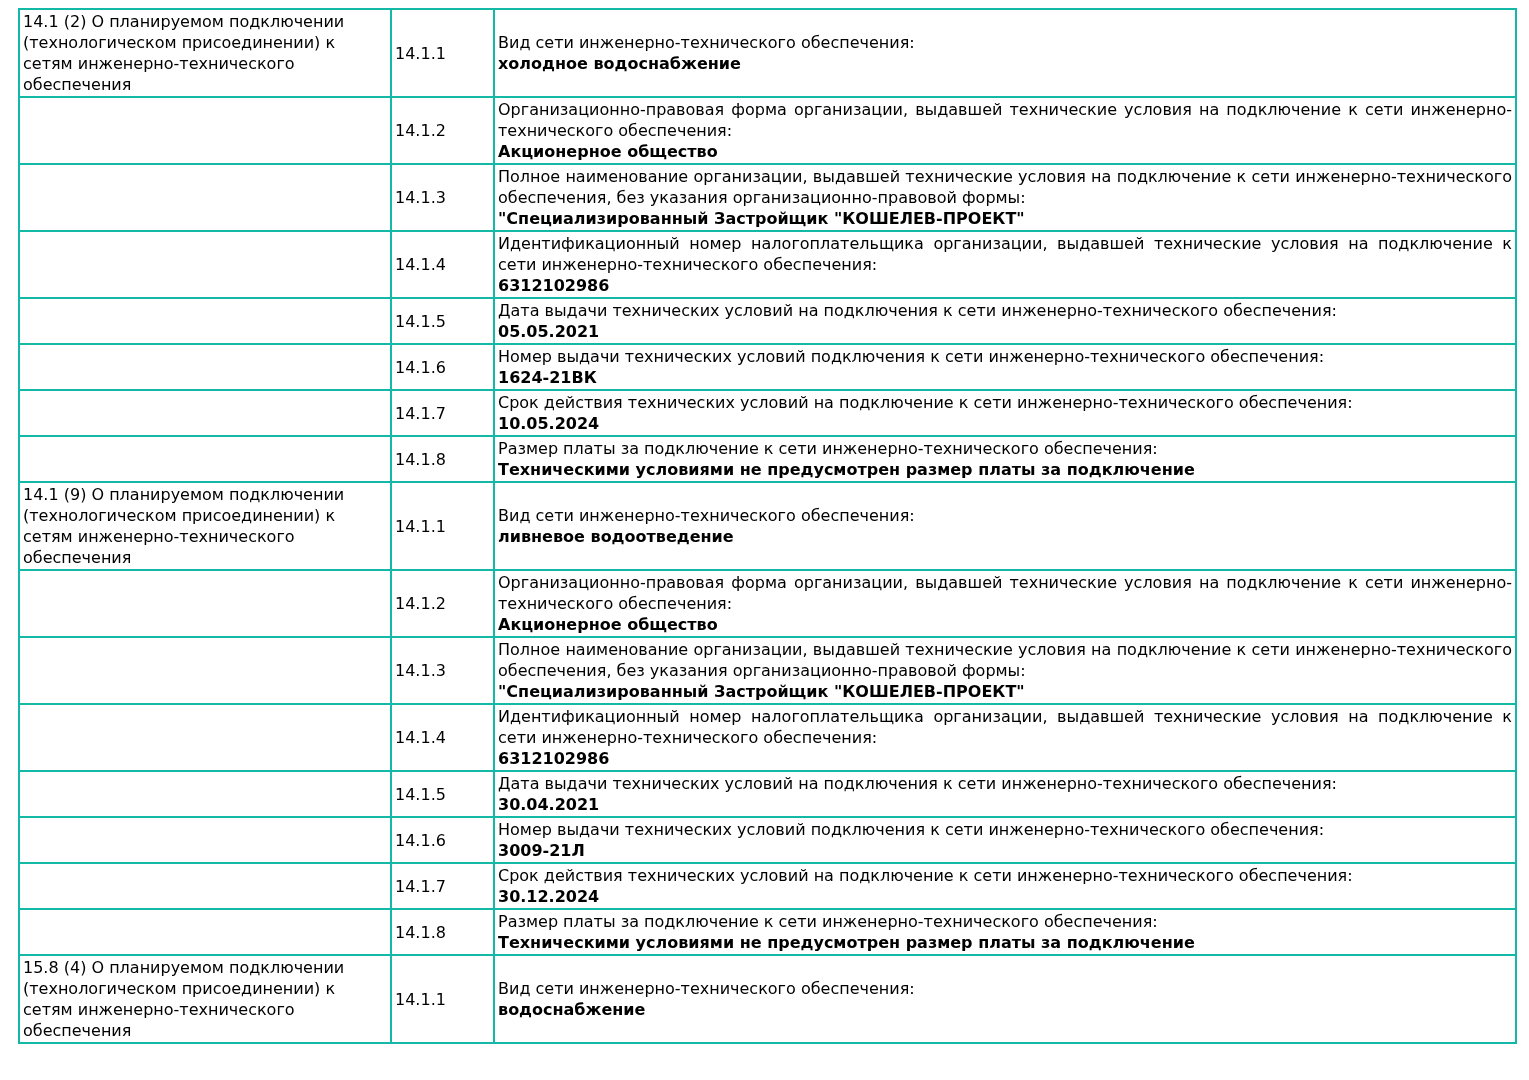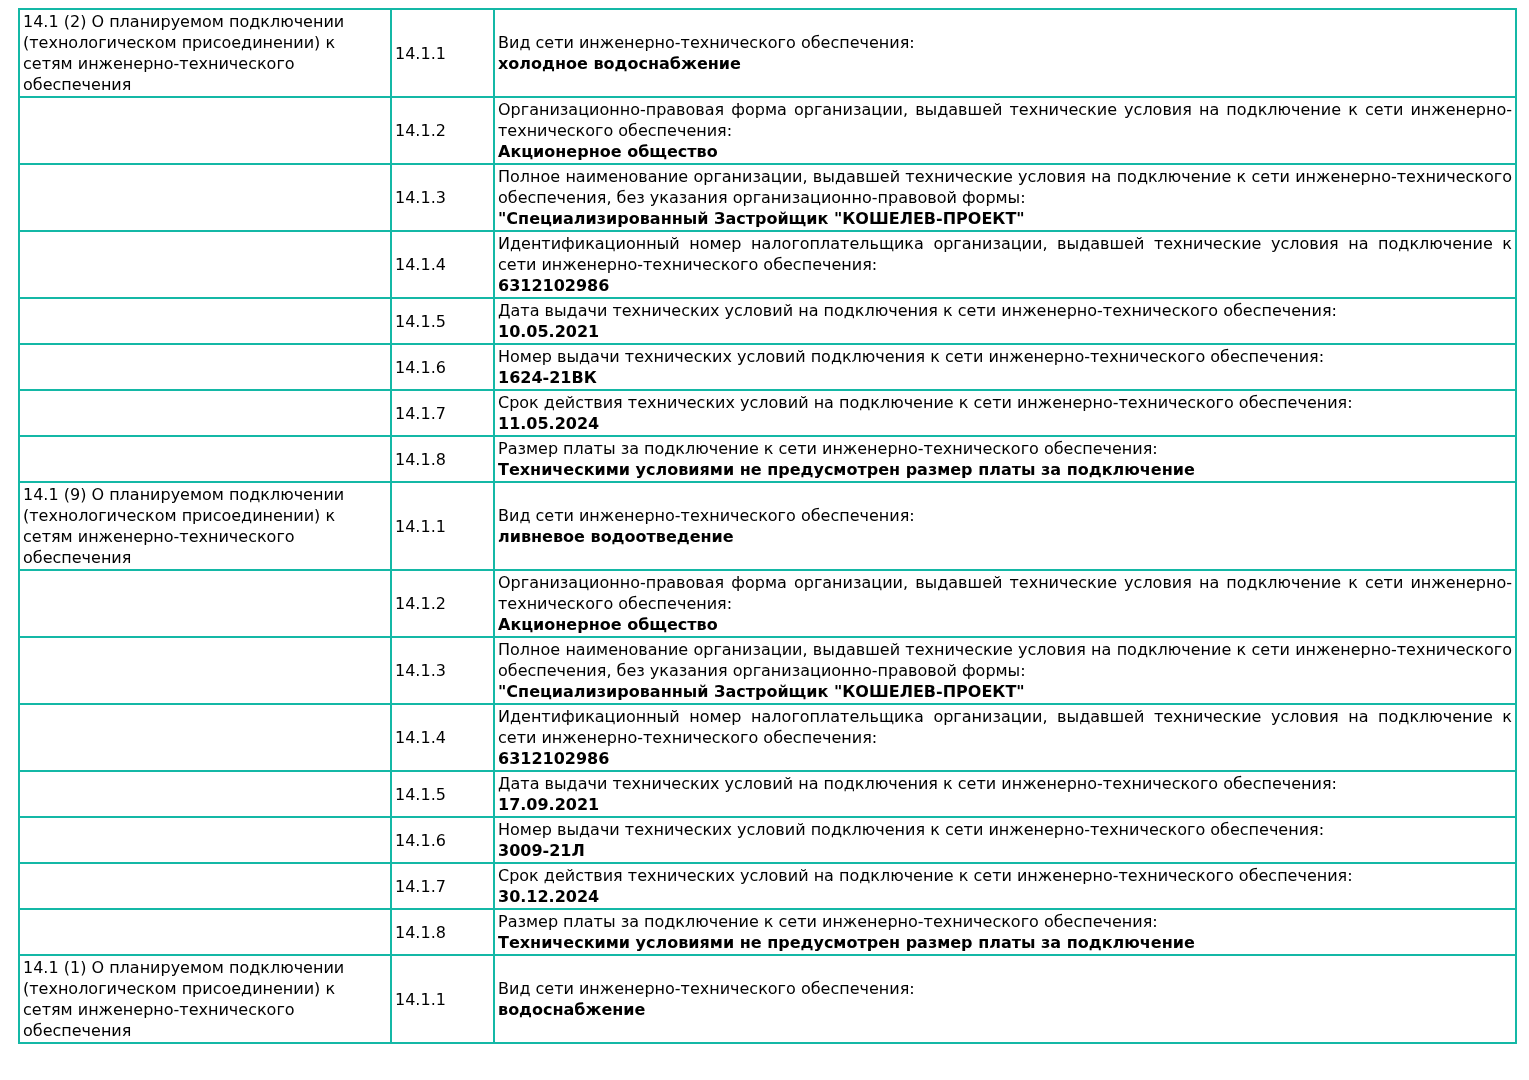--- a/index.html
+++ b/index.html
@@ -105,41 +105,41 @@
             <div class="row-value">6312102986</div>
           </td>
         </tr>
         <tr style="height: 44px;">
           <td class="col1"></td>
           <td class="col2">
             <div>14.1.5</div>
           </td>
           <td class="col3">
             <div class="row-label">Дата выдачи технических условий на подключения к сети инженерно-технического обеспечения:</div>
-            <div class="row-value">10.05.2021</div>
+            <div class="row-value">05.05.2021</div>
           </td>
         </tr>
         <tr style="height: 45px;">
           <td class="col1"></td>
           <td class="col2">
             <div>14.1.6</div>
           </td>
           <td class="col3">
             <div class="row-label">Номер выдачи технических условий подключения к сети инженерно-технического обеспечения:</div>
             <div class="row-value">1624-21ВК</div>
           </td>
         </tr>
         <tr style="height: 44px;">
           <td class="col1"></td>
           <td class="col2">
             <div>14.1.7</div>
           </td>
           <td class="col3">
             <div class="row-label">Срок действия технических условий на подключение к сети инженерно-технического обеспечения:</div>
-            <div class="row-value">11.05.2024</div>
+            <div class="row-value">10.05.2024</div>
           </td>
         </tr>
         <tr style="height: 44px;">
           <td class="col1"></td>
           <td class="col2">
             <div>14.1.8</div>
           </td>
           <td class="col3">
             <div class="row-label">Размер платы за подключение к сети инженерно-технического обеспечения:</div>
             <div class="row-value">Техническими условиями не предусмотрен размер платы за подключение</div>
@@ -187,21 +187,21 @@
             <div class="row-value">6312102986</div>
           </td>
         </tr>
         <tr style="height: 44px;">
           <td class="col1"></td>
           <td class="col2">
             <div>14.1.5</div>
           </td>
           <td class="col3">
             <div class="row-label">Дата выдачи технических условий на подключения к сети инженерно-технического обеспечения:</div>
-            <div class="row-value">17.09.2021</div>
+            <div class="row-value">30.04.2021</div>
           </td>
         </tr>
         <tr style="height: 45px;">
           <td class="col1"></td>
           <td class="col2">
             <div>14.1.6</div>
           </td>
           <td class="col3">
             <div class="row-label">Номер выдачи технических условий подключения к сети инженерно-технического обеспечения:</div>
             <div class="row-value">3009-21Л</div>
@@ -222,21 +222,21 @@
           <td class="col2">
             <div>14.1.8</div>
           </td>
           <td class="col3">
             <div class="row-label">Размер платы за подключение к сети инженерно-технического обеспечения:</div>
             <div class="row-value">Техническими условиями не предусмотрен размер платы за подключение</div>
           </td>
         </tr>
         <tr style="height: 87px;">
           <td class="col1">
-            <div class="section-title">14.1 (1) О планируемом подключении (технологическом присоединении) к сетям инженерно-технического обеспечения</div>
+            <div class="section-title">15.8 (4) О планируемом подключении (технологическом присоединении) к сетям инженерно-технического обеспечения</div>
           </td>
           <td class="col2">
             <div>14.1.1</div>
           </td>
           <td class="col3">
             <div class="row-label">Вид сети инженерно-технического обеспечения:</div>
             <div class="row-value">водоснабжение</div>
           </td>
         </tr>
       </tbody>

